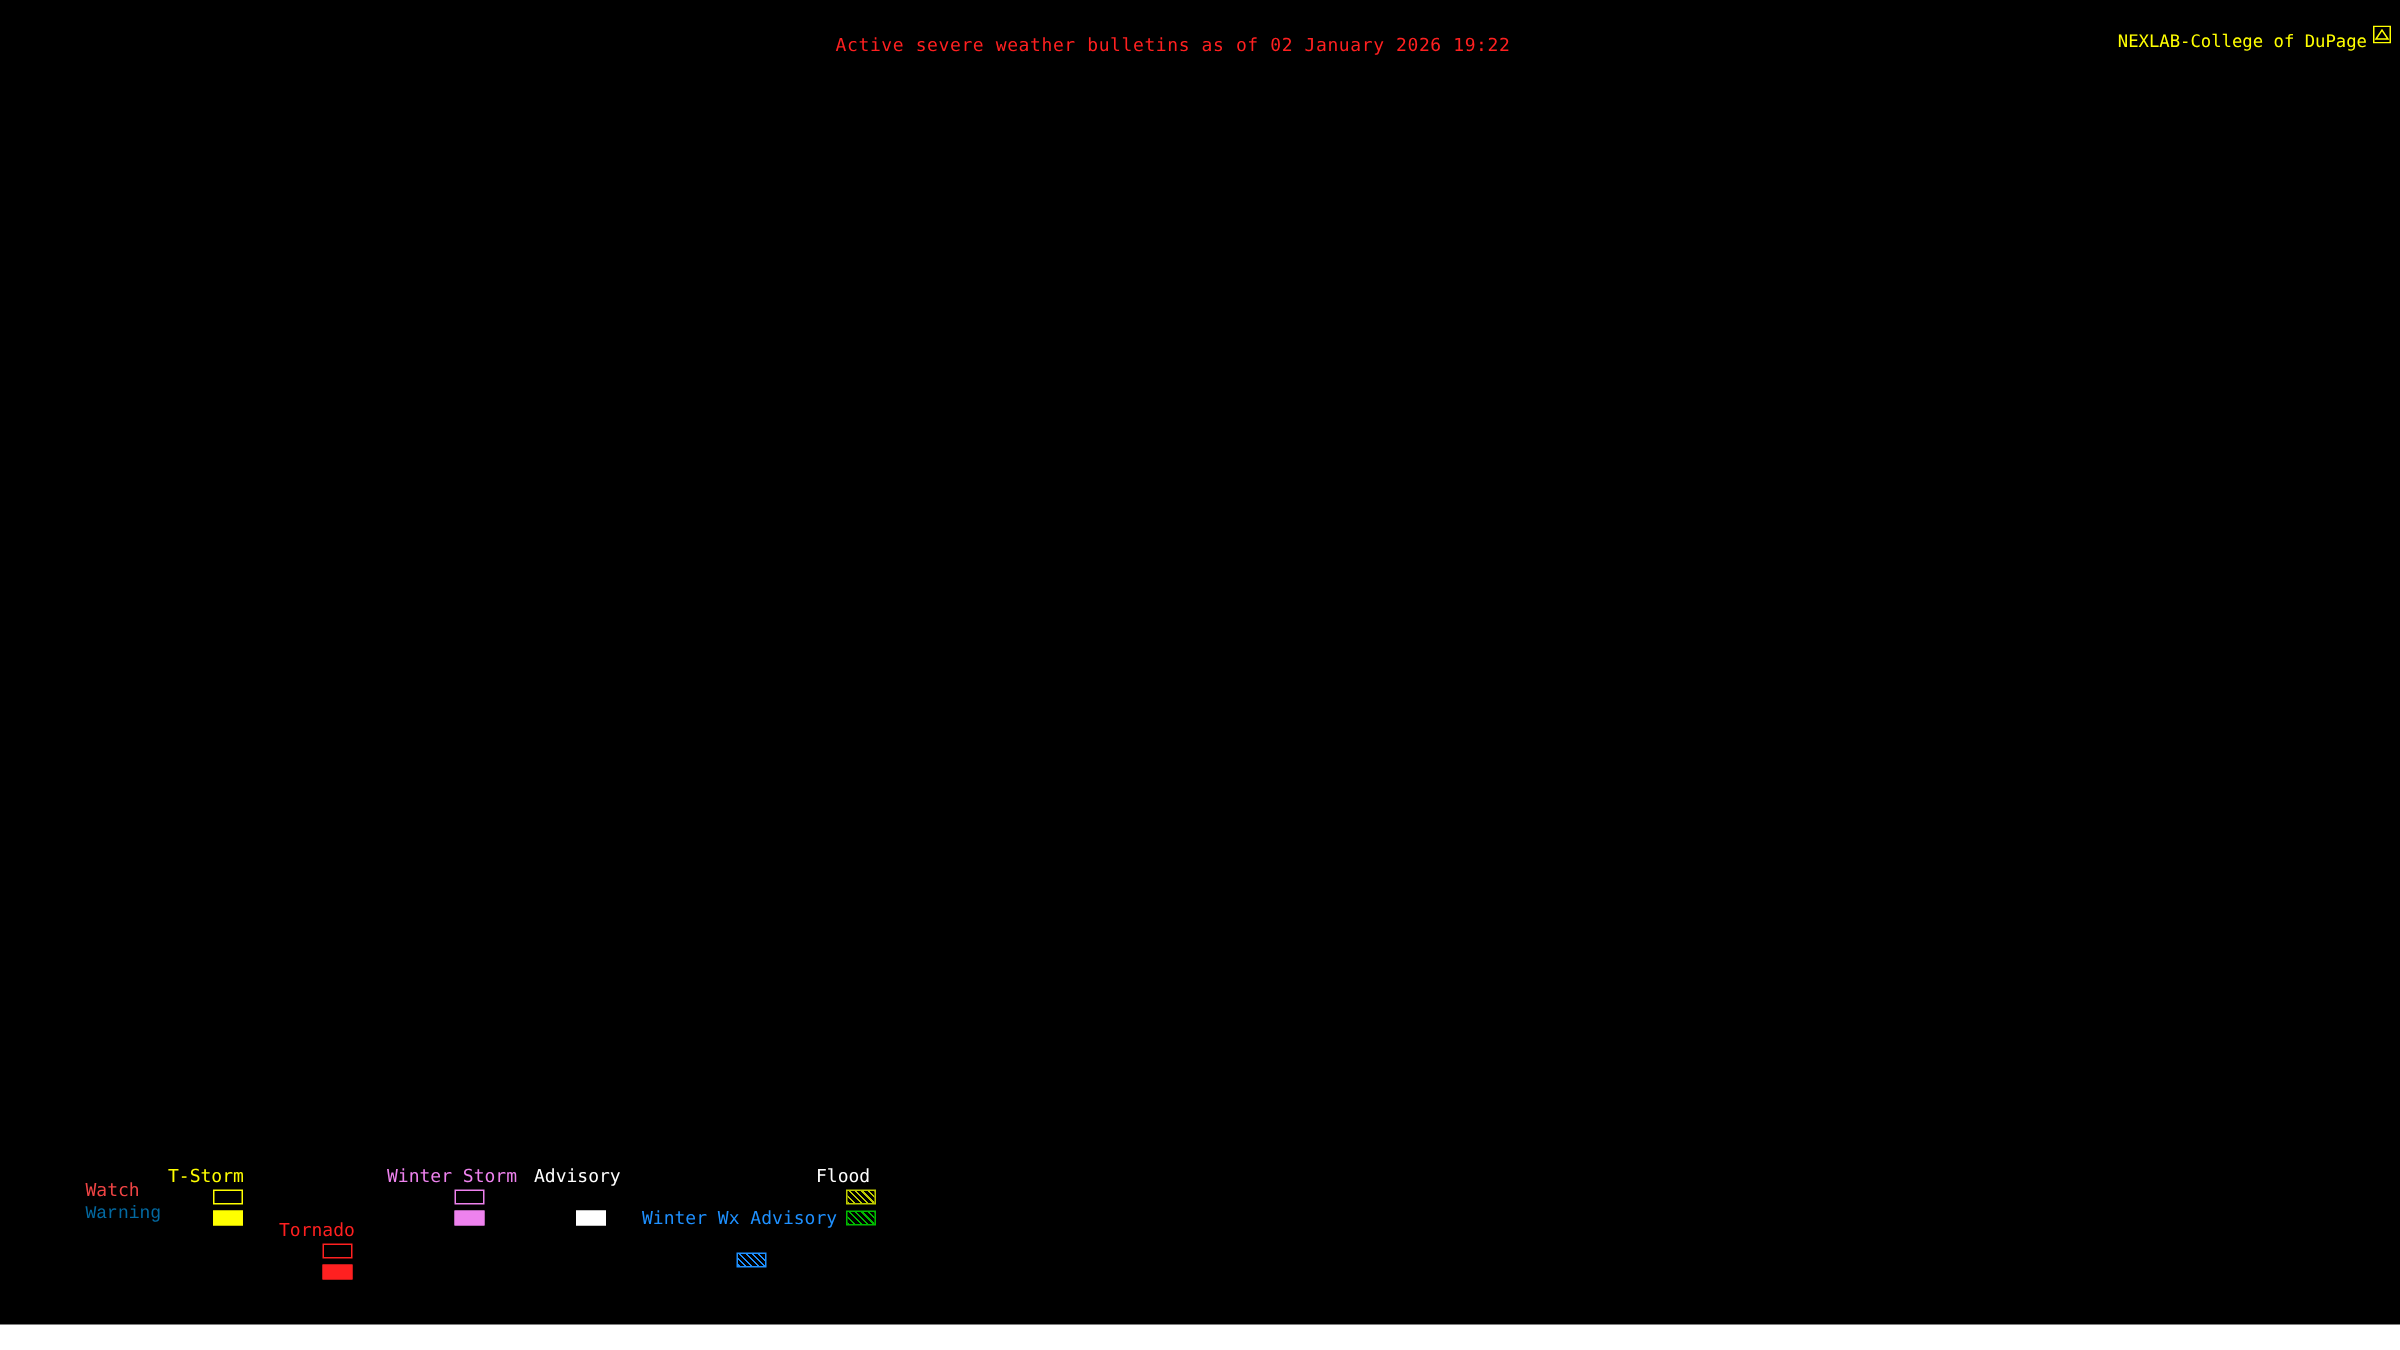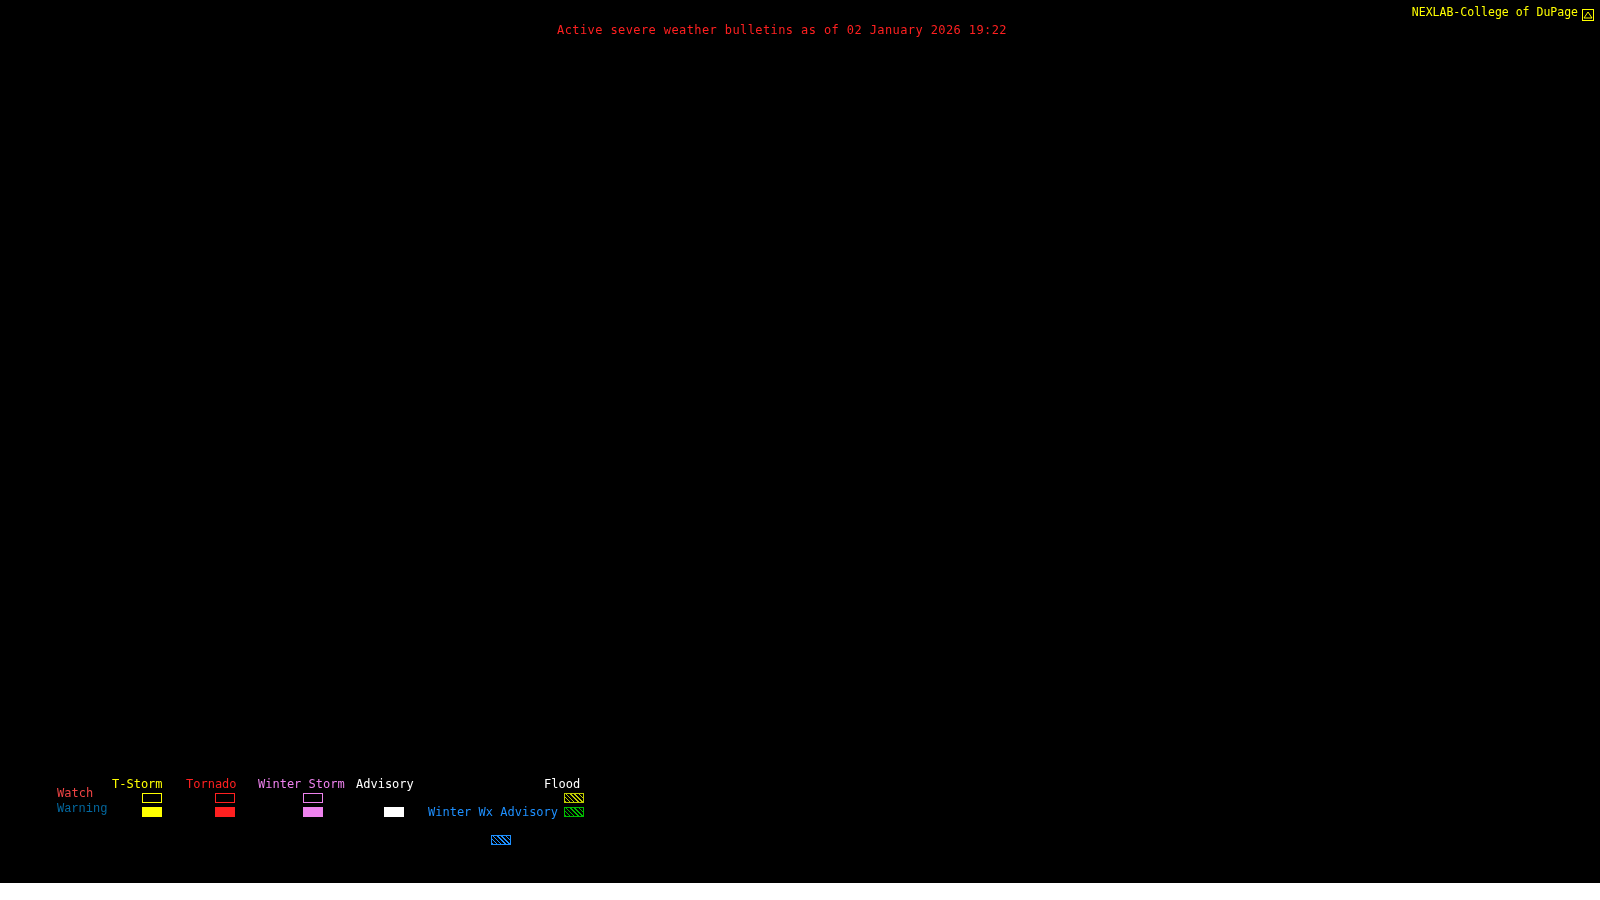--- a/index.html
+++ b/index.html
@@ -42,21 +42,21 @@
   }
 </style>
 </head>
 <body style="background: rgb(0, 0, 0);">
 
 <div id="map-area"></div>
 
 <div id="title" style="color: rgb(255, 32, 32);">Active severe weather bulletins as of 02 January 2026 19:22</div>
 
 <div id="brand-bar">
-  <span id="brand" style="color: rgb(255, 255, 0);">NEXLAB-College of DuPage</span>
+  <span id="brand" style="color: rgb(255, 255, 0); margin-top: 15px;">NEXLAB-College of DuPage</span>
   <span id="brand-icon">
     <svg width="12" height="12" viewBox="0 0 12 12">
       <rect x="0.5" y="0.5" width="11" height="11" fill="none" stroke="#ffff00" stroke-width="1"></rect>
       <path d="M2 9 L6 3 L10 9 Z" fill="none" stroke="#ffff00" stroke-width="1"></path>
     </svg>
   </span>
 </div>
 
 <div id="legend">
   <span class="row-label" id="row-label-watch" style="color: #ef4444;">Watch</span>
@@ -65,21 +65,21 @@
       <div class="legend-col col-0">
         <div class="legend-hdr" style="color: rgb(255, 255, 0);">T-Storm</div>
         <div class="legend-cell">
           <div class="swatch" style="border-color: rgb(255, 255, 0);"></div>
         </div>
         <div class="legend-cell">
           <div class="swatch" style="background: rgb(255, 255, 0); border-color: rgb(255, 255, 0);"></div>
         </div>
       </div>
       <div class="legend-col col-1">
-        <div class="legend-hdr" style="color: rgb(255, 32, 32);">Tornado</div>
+        <div class="legend-hdr" style="color: rgb(255, 32, 32); margin-top: 36px;">Tornado</div>
         <div class="legend-cell">
           <div class="swatch" style="border-color: rgb(255, 32, 32);"></div>
         </div>
         <div class="legend-cell">
           <div class="swatch" style="background: rgb(255, 32, 32); border-color: rgb(255, 32, 32);"></div>
         </div>
       </div>
       <div class="legend-col col-2">
         <div class="legend-hdr" style="color: rgb(238, 130, 238);">Winter Storm</div>
         <div class="legend-cell">

